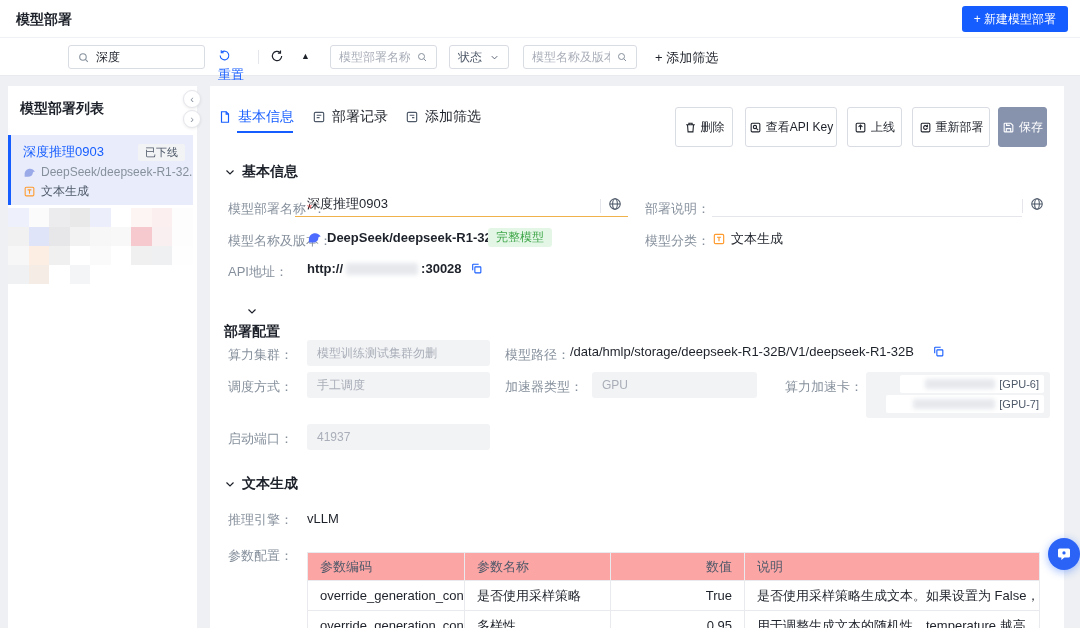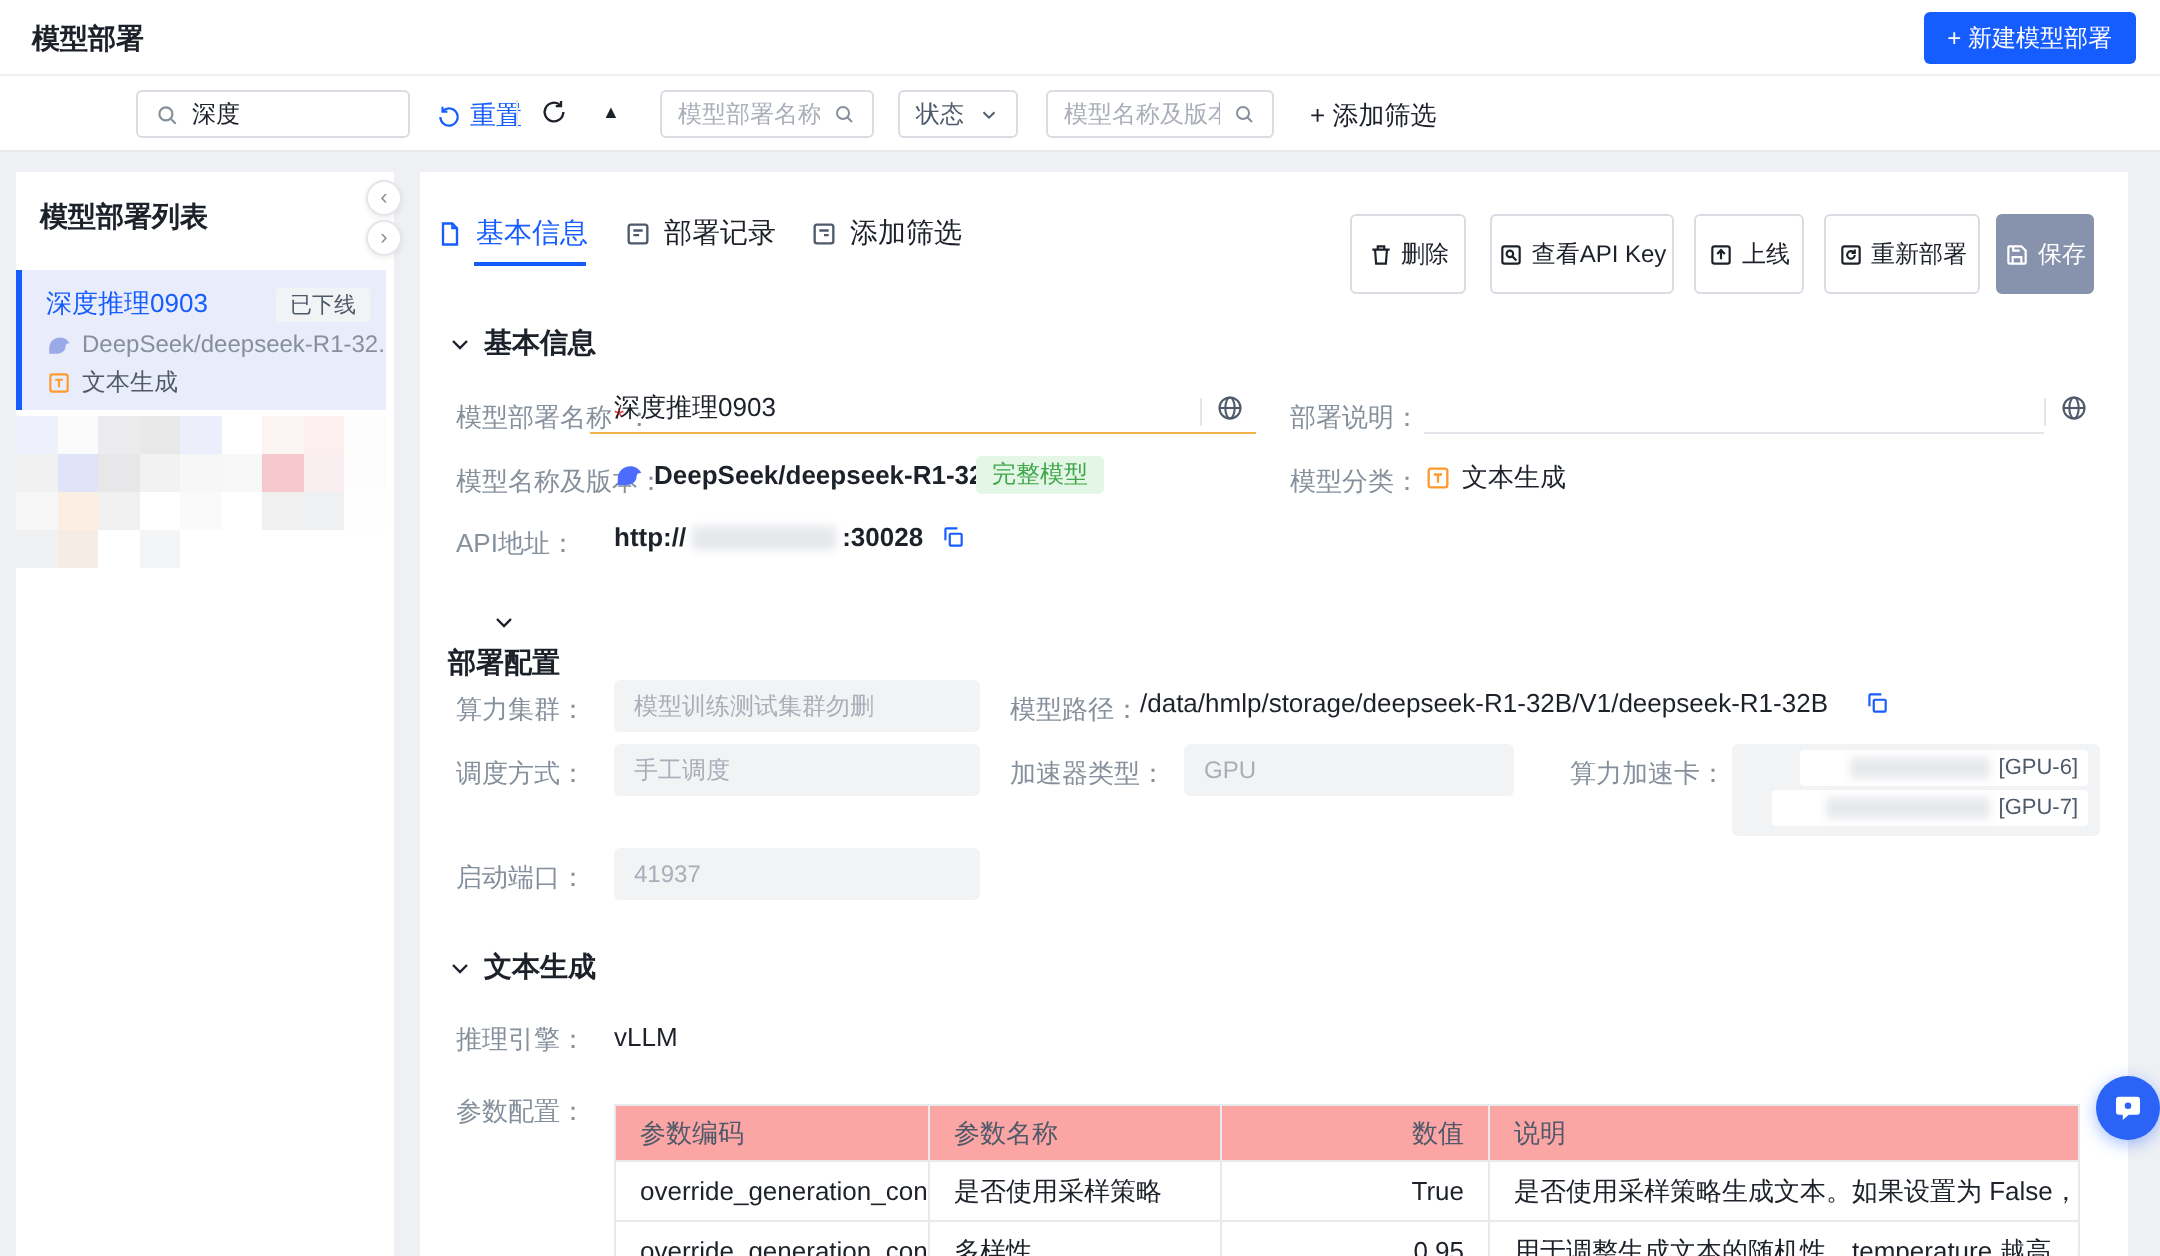--- a/index.html
+++ b/index.html
@@ -19,21 +19,21 @@
   .new-btn{position:absolute;right:12px;top:6px;height:26px;padding:0 12px;background:var(--accent);color:#fff;
     font-size:12px;border:none;border-radius:3px;display:flex;align-items:center;cursor:pointer;}
 
   
   .toolbar{position:absolute;left:0;top:38px;width:1080px;height:38px;background:#fff;border-bottom:1px solid #e8eaee;}
   .tb-input{position:absolute;height:24px;border:1px solid #d9dce3;border-radius:3px;background:#fff;
     display:flex;align-items:center;padding:0 8px;gap:6px;}
   .tb-input input{border:none;outline:none;flex:1;min-width:0;font-size:12px;color:var(--text);
     font-family:inherit;background:transparent;}
   .tb-input input::placeholder{color:#a9aeb8;}
-  .link{color:var(--accent);font-size:13px;display:flex;align-items:center;gap:4px;cursor:pointer;}
+  .link{color:var(--accent);font-size:13px;display:flex;gap:4px;cursor:pointer;flex-direction:column;}
   .v-div{width:1px;height:14px;background:var(--border);}
   .plain{color:var(--text);font-size:13px;display:flex;align-items:center;gap:4px;cursor:pointer;}
 
   
   .sidebar{position:absolute;left:8px;top:86px;width:189px;height:542px;background:#fff;}
   .sidebar-title{position:absolute;left:12px;top:14px;font-size:14px;font-weight:bold;color:var(--text);}
   .round-btn{position:absolute;width:18px;height:18px;border-radius:50%;background:#fff;border:1px solid var(--border);
     color:#86909c;font-size:11px;line-height:16px;text-align:center;cursor:pointer;z-index:5;
     box-shadow:0 1px 3px rgba(0,0,0,.08);}
   .list-item-sel{position:absolute;left:0;top:49px;width:185px;height:70px;background:#e9edfb;border-left:3px solid var(--accent);}

